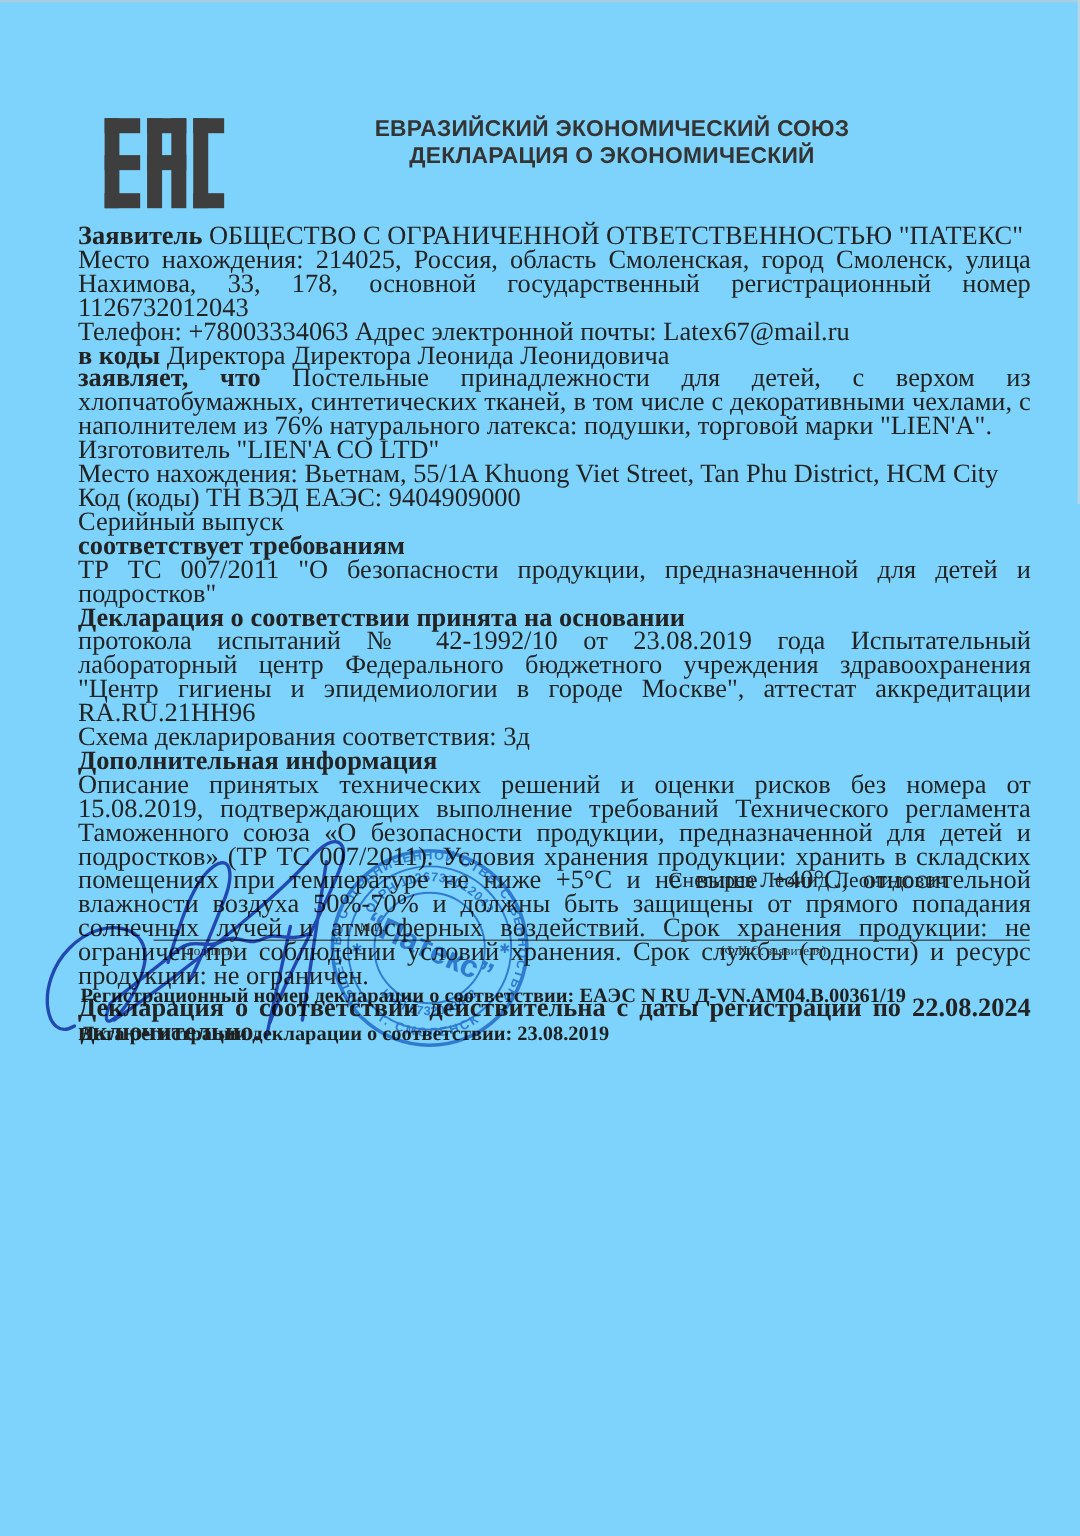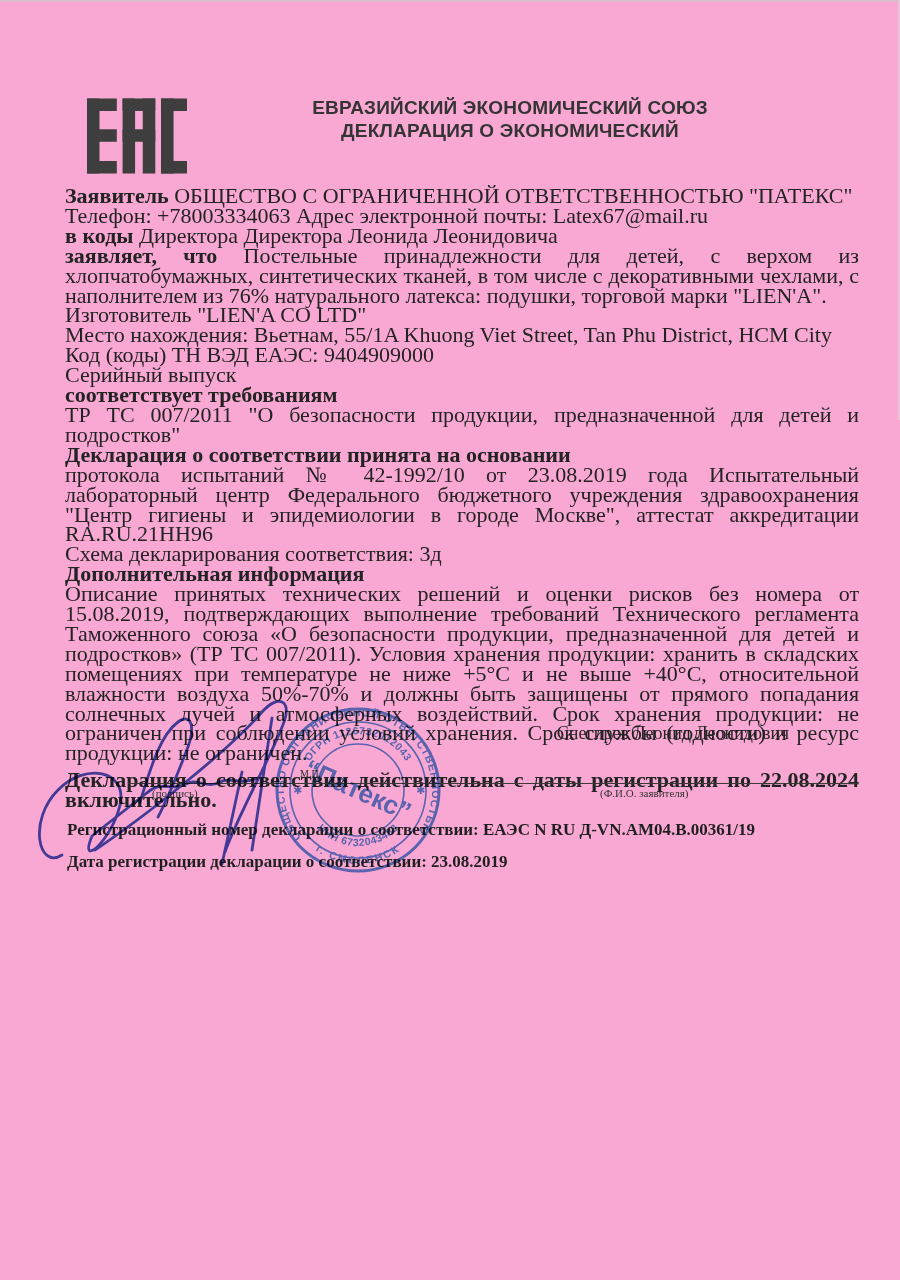--- a/index.html
+++ b/index.html
@@ -3,21 +3,21 @@
 <meta charset="utf-8">
 <style>
   html,body{margin:0;padding:0;}
   body{
     width:900px;height:1280px;
     background:#ffffff;
     font-family:"Liberation Serif","DejaVu Serif",serif;
   }
   .page{
     position:relative;width:900px;height:1280px;overflow:hidden;
-    background:#f9a8d4;color:#222;
+    background:#7dd3fc;color:#222;
   }
   .scan-edge-top{
     position:absolute;top:0;left:0;width:900px;height:2px;
     background:#c9c9c9;opacity:.55;
   }
   .scan-edge-right{
     position:absolute;top:0;right:0;width:2px;height:420px;
     background:#d8d8d8;opacity:.6;
   }
   
@@ -102,20 +102,21 @@
     </svg>
   </div>
 
   <div class="doc-title">
     <div>ЕВРАЗИЙСКИЙ ЭКОНОМИЧЕСКИЙ СОЮЗ</div>
     <div>ДЕКЛАРАЦИЯ О ЭКОНОМИЧЕСКИЙ</div>
   </div>
 
   <div class="content">
     <p><span class="b">Заявитель</span> <span>ОБЩЕСТВО С ОГРАНИЧЕННОЙ ОТВЕТСТВЕННОСТЬЮ "ПАТЕКС"</span></p>
+    <p>Место нахождения: 214025, Россия, область Смоленская, город Смоленск, улица Нахимова, 33, 178, основной государственный регистрационный номер 1126732012043</p>
     <p>Телефон: +78003334063 Адрес электронной почты: Latex67@mail.ru</p>
     <p><span class="b">в коды</span> <span>Директора Директора Леонида Леонидовича</span></p>
     <p><span class="b">заявляет, что</span> <span>Постельные принадлежности для детей, с верхом из хлопчатобумажных, синтетических тканей, в том числе с декоративными чехлами, с наполнителем из 76% натурального латекса: подушки, торговой марки "LIEN'A".</span></p>
     <p>Изготовитель "LIEN'A CO LTD"</p>
     <p>Место нахождения: Вьетнам, 55/1A Khuong Viet Street, Tan Phu District, HCM City</p>
     <p>Код (коды) ТН ВЭД ЕАЭС: 9404909000</p>
     <p>Серийный выпуск</p>
     <p class="b">соответствует требованиям</p>
     <p>ТР ТС 007/2011 "О безопасности продукции, предназначенной для детей и подростков"</p>
     <p class="b">Декларация о соответствии принята на основании</p>

